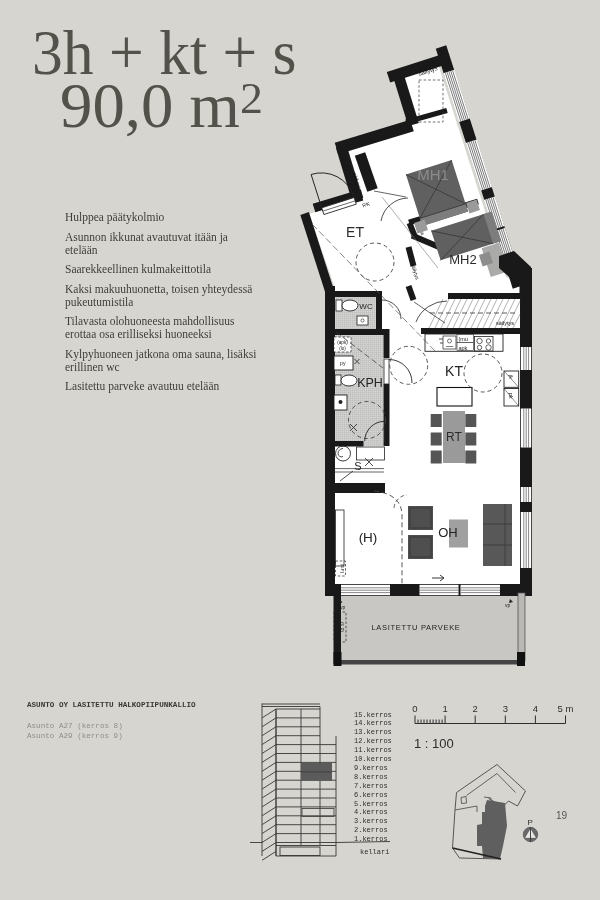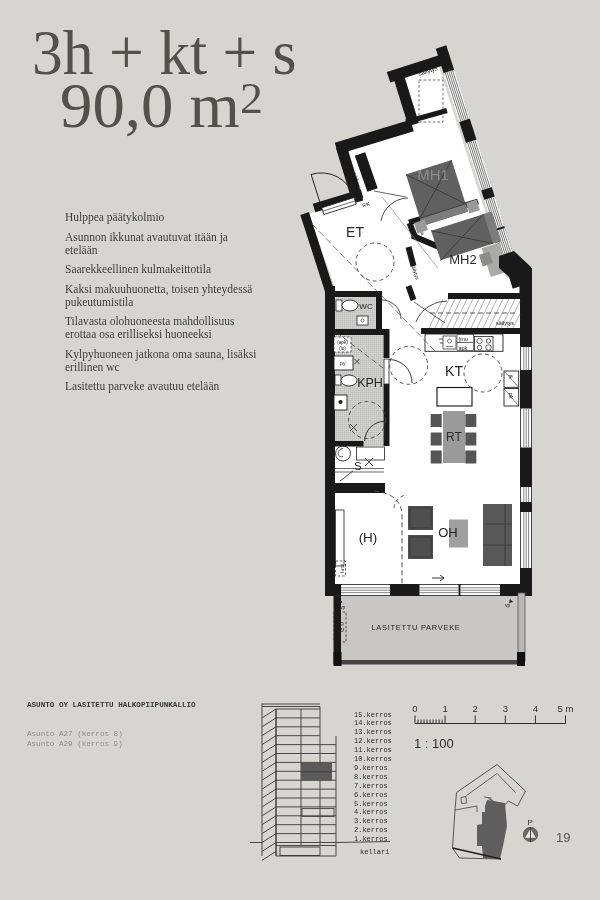--- a/index.html
+++ b/index.html
@@ -8,22 +8,22 @@
   white-space:nowrap;transform-origin:0 0;font-size:63.5px;line-height:63.5px;}
 .t1{left:31.5px;top:20.5px;transform:scaleX(0.97);}
 .t2{left:60px;top:73.5px;transform:scaleX(1.02);}
 .t2 sup{font-size:45px;vertical-align:0.32em;line-height:0;}
 .blurbs{position:absolute;left:65px;top:210px;font-family:"Liberation Serif",serif;
   font-size:13px;line-height:13px;color:#3e3e38;transform:scaleX(0.885);transform-origin:0 0;}
 .blurbs p{margin:0 0 6.5px 0;white-space:nowrap;}
 .botleft{position:absolute;left:27px;top:701px;font-family:"Liberation Mono",monospace;
   font-size:7.6px;color:#3a3a35;font-weight:bold;letter-spacing:0px;}
 .botleft2{position:absolute;left:27px;top:721px;font-family:"Liberation Mono",monospace;
-  font-size:7.6px;line-height:10px;color:#8e8e88;margin-top:8px;}
-.pageno{position:absolute;left:556px;top:830px;font-size:13px;color:#555;font-family:"Liberation Sans",sans-serif;}
+  font-size:7.6px;line-height:10px;color:#8e8e88;}
+.pageno{position:absolute;left:556px;top:810px;font-size:10px;color:#555;font-family:"Liberation Sans",sans-serif;}
 svg{position:absolute;left:0;top:0;}
 </style></head>
 <body>
 
 <div class="t1">3h + kt + s</div>
 
 <div class="t2">90,0 m<sup>2</sup></div>
 
 <div class="blurbs">
 <p>Hulppea päätykolmio</p>

